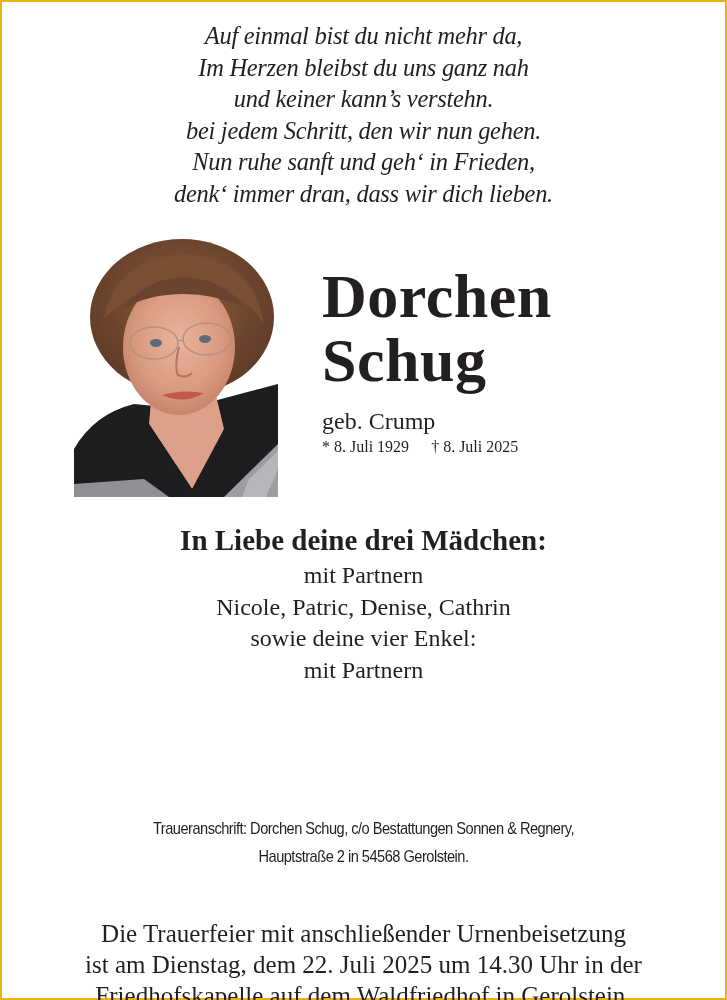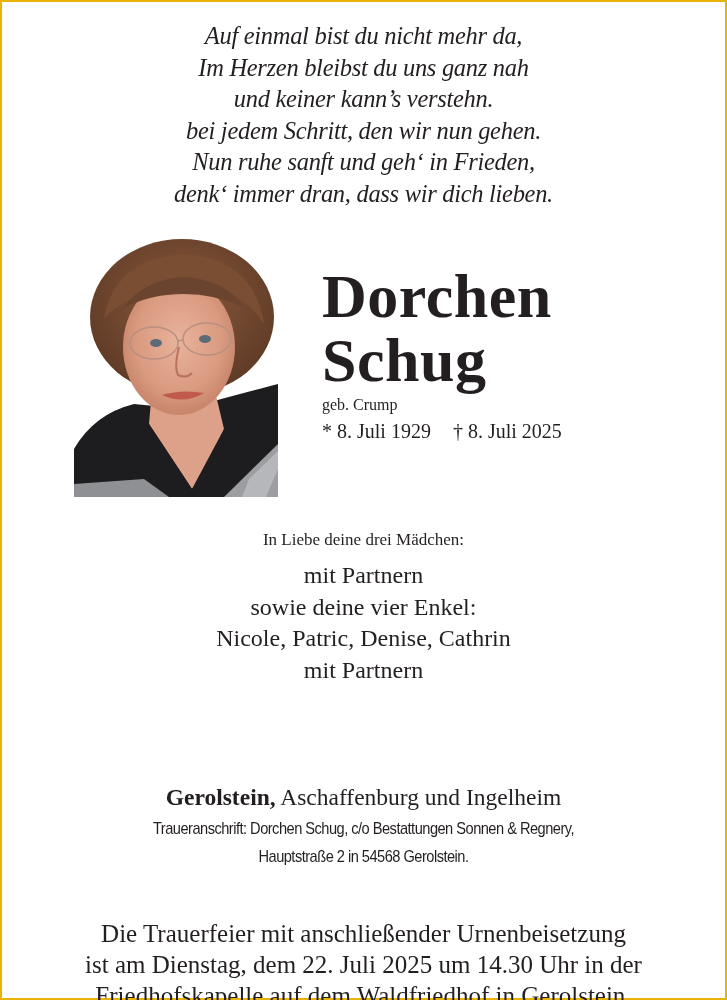--- a/index.html
+++ b/index.html
@@ -57,45 +57,45 @@
     .name-line {
       font-family: "Liberation Serif", "DejaVu Serif", serif;
       font-weight: bold;
       font-size: 62px;
       line-height: 64px;
       letter-spacing: 0.5px;
       white-space: nowrap;
     }
     .born-name {
       font-family: "Liberation Serif", "DejaVu Serif", serif;
+      font-size: 24px;
+      line-height: 26px;
+      margin-top: 16px;
+    }
+    .dates {
+      font-family: "Liberation Serif", "DejaVu Serif", serif;
       font-size: 16px;
       line-height: 26px;
-      margin-top: 0px;
-    }
-    .dates {
-      font-family: "Liberation Serif", "DejaVu Serif", serif;
-      font-size: 20px;
-      line-height: 26px;
       white-space: nowrap;
     }
     .dates .gap { display: inline-block; width: 22px; }
 
     .family {
       position: absolute;
       left: 0; right: 0;
       top: 522px;
       text-align: center;
       font-family: "Liberation Serif", "DejaVu Serif", serif;
       font-size: 24px;
       line-height: 31.5px;
       white-space: nowrap;
     }
     .family .heading {
-      font-weight: normal;
-      font-size: 17px;
+      font-weight: bold;
+      font-size: 29px;
       line-height: 32px;
       margin-bottom: 4px;
     }
 
     .places {
       position: absolute;
       left: 0; right: 0;
       top: 780px;
       text-align: center;
       font-family: "Liberation Serif", "DejaVu Serif", serif;
@@ -197,26 +197,25 @@
     <div class="name-line">Schug</div>
     <div class="born-name">geb. Crump</div>
     <div class="dates">
       <span>* 8. Juli 1929</span><span class="gap"></span><span>† 8. Juli 2025</span>
     </div>
   </div>
 
   <div class="family">
     <div class="heading">In Liebe deine drei Mädchen:</div>
     <div>mit Partnern</div>
+    <div>Nicole, Patric, Denise, Cathrin</div>
     <div>sowie deine vier Enkel:</div>
-    <div>Nicole, Patric, Denise, Cathrin</div>
     <div>mit Partnern</div>
   </div>
 
-  <div class="places"><b>Gerolstein,</b><span> Aschaffenburg und Ingelheim</span></div>
 
   <div class="address">
     <div>Traueranschrift: Dorchen Schug, c/o Bestattungen Sonnen &amp; Regnery,</div>
     <div>Hauptstraße 2 in 54568 Gerolstein.</div>
   </div>
 
   <div class="ceremony">
     <div>Die Trauerfeier mit anschließender Urnenbeisetzung</div>
     <div>ist am Dienstag, dem 22. Juli 2025 um 14.30 Uhr in der</div>
     <div>Friedhofskapelle auf dem Waldfriedhof in Gerolstein.</div>

